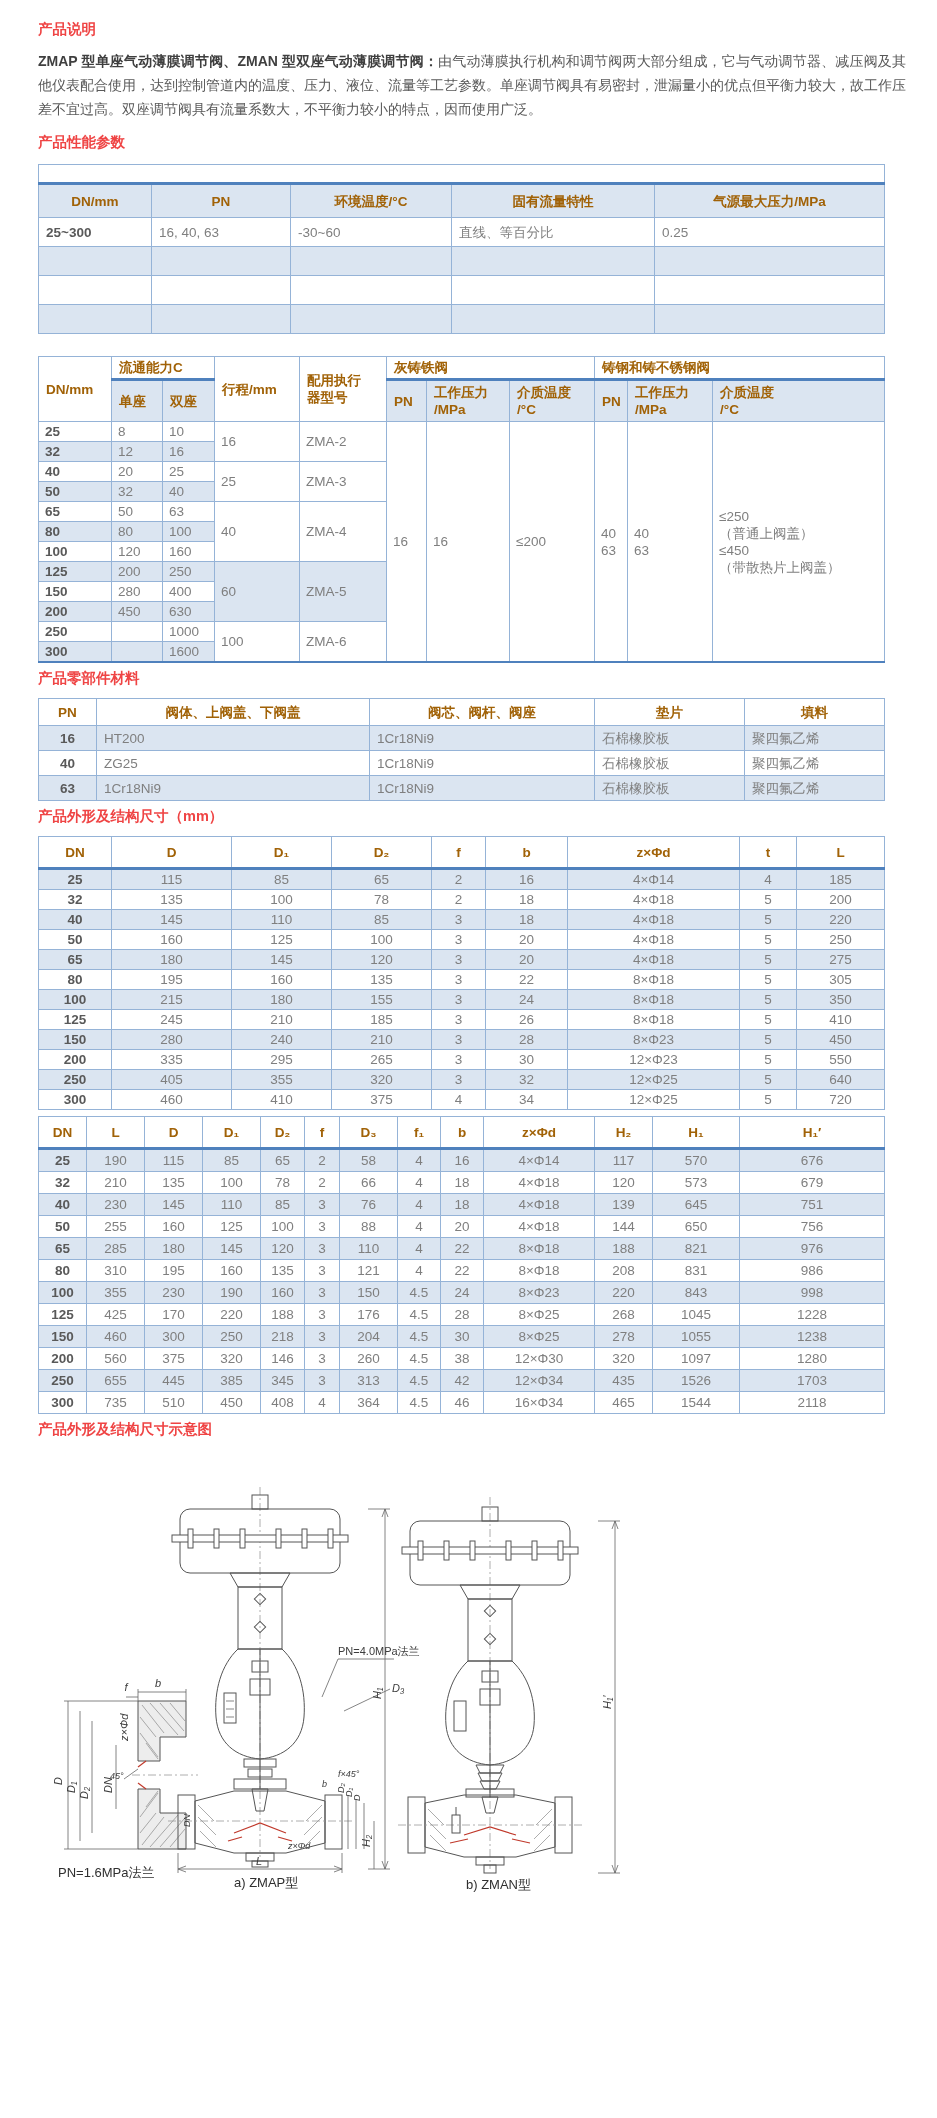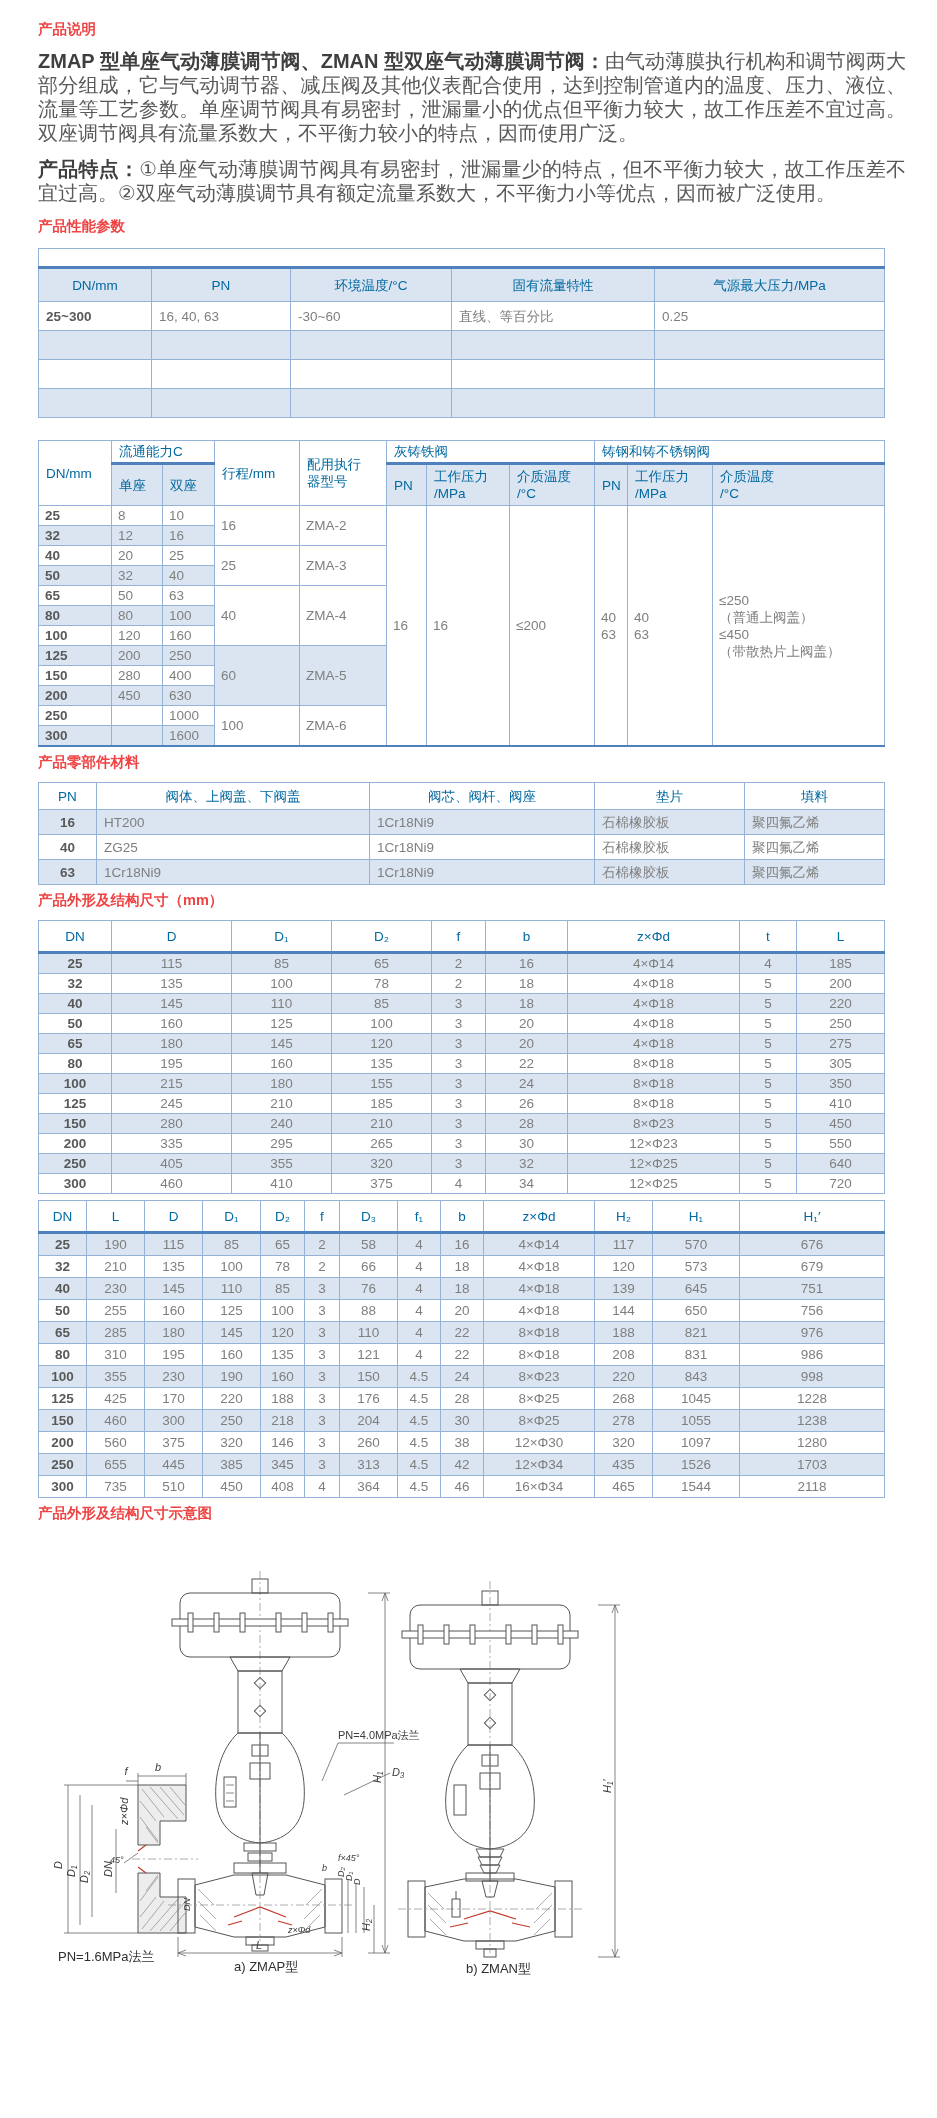--- a/index.html
+++ b/index.html
@@ -3,29 +3,29 @@
 <meta charset="utf-8">
 <style>
   html,body{margin:0;padding:0;}
   body{
     width:937px;height:2118px;background:#ffffff;overflow:hidden;
     font-family:"Liberation Sans","DejaVu Sans",sans-serif;
     color:#595959;position:relative;
   }
   .page{padding:20px 30px 0 38px;}
   h3.sec{font-size:14.5px;font-weight:bold;color:#ef4444;margin:0 0 10px 0;}
-  p.para{font-size:20px;line-height:24px;color:#595959;margin:0 0 12px 0;width:868px;text-align:justify;}
+  p.para{font-size:14px;line-height:24px;color:#595959;margin:0 0 12px 0;width:868px;text-align:justify;}
   p.para b{color:#3f3f3f;}
   .mt26{margin-top:26px;}
   .mt28{margin-top:28px;}
   .mt6{margin-top:6px;}
 
   table.t{border-collapse:collapse;width:846px;table-layout:fixed;font-size:13.5px;color:#7f7f7f;margin:0 0 6px 0;background:#fff;}
   table.t td,table.t th{border:1px solid #95b3d7;padding:2px 7px;vertical-align:middle;white-space:pre-line;overflow:hidden;line-height:17px;}
-  table.t th{color:#0369a1;font-weight:normal;}
+  table.t th{color:#a16207;font-weight:bold;}
   table.t tr.alt{background:#dbe5f1;}
   table.t td.w{background:#ffffff;}
   table.t td.b{background:#dbe5f1;}
   table.t [data-rows] tr td:first-child, table.t tbody[data-rows] td:first-child{font-weight:bold;color:#595959;}
 
   
   table.perf{margin-top:12px;}
   table.perf tr.gaprow td{height:13px;border-bottom:3px solid #4f81bd;background:#fff;}
   table.perf tr.hdrow th{background:#dbe5f1;text-align:center;height:28px;}
   table.perf td{height:24px;text-align:left;margin-left:26px;}
@@ -55,21 +55,20 @@
   svg .small{font-size:9px;font-style:italic;}
   svg .cap{font-size:13px;fill:#2f2f2f;}
 </style>
 </head>
 <body>
 
 <div class="page">
 
   <h3 class="sec">产品说明</h3>
   <p class="para"><b>ZMAP 型单座气动薄膜调节阀、ZMAN 型双座气动薄膜调节阀：</b><span>由气动薄膜执行机构和调节阀两大部分组成，它与气动调节器、减压阀及其他仪表配合使用，达到控制管道内的温度、压力、液位、流量等工艺参数。单座调节阀具有易密封，泄漏量小的优点但平衡力较大，故工作压差不宜过高。双座调节阀具有流量系数大，不平衡力较小的特点，因而使用广泛。</span></p>
-  <p class="para"><b>产品特点：</b><span>①单座气动薄膜调节阀具有易密封，泄漏量少的特点，但不平衡力较大，故工作压差不宜过高。②双座气动薄膜调节具有额定流量系数大，不平衡力小等优点，因而被广泛使用。</span></p>
 
   <h3 class="sec mt26">产品性能参数</h3>
   <table class="t perf">
     <colgroup>
         <col style="width:113px">
         <col style="width:139px">
         <col style="width:161px">
         <col style="width:203px">
         <col style="width:230px">
       </colgroup>

